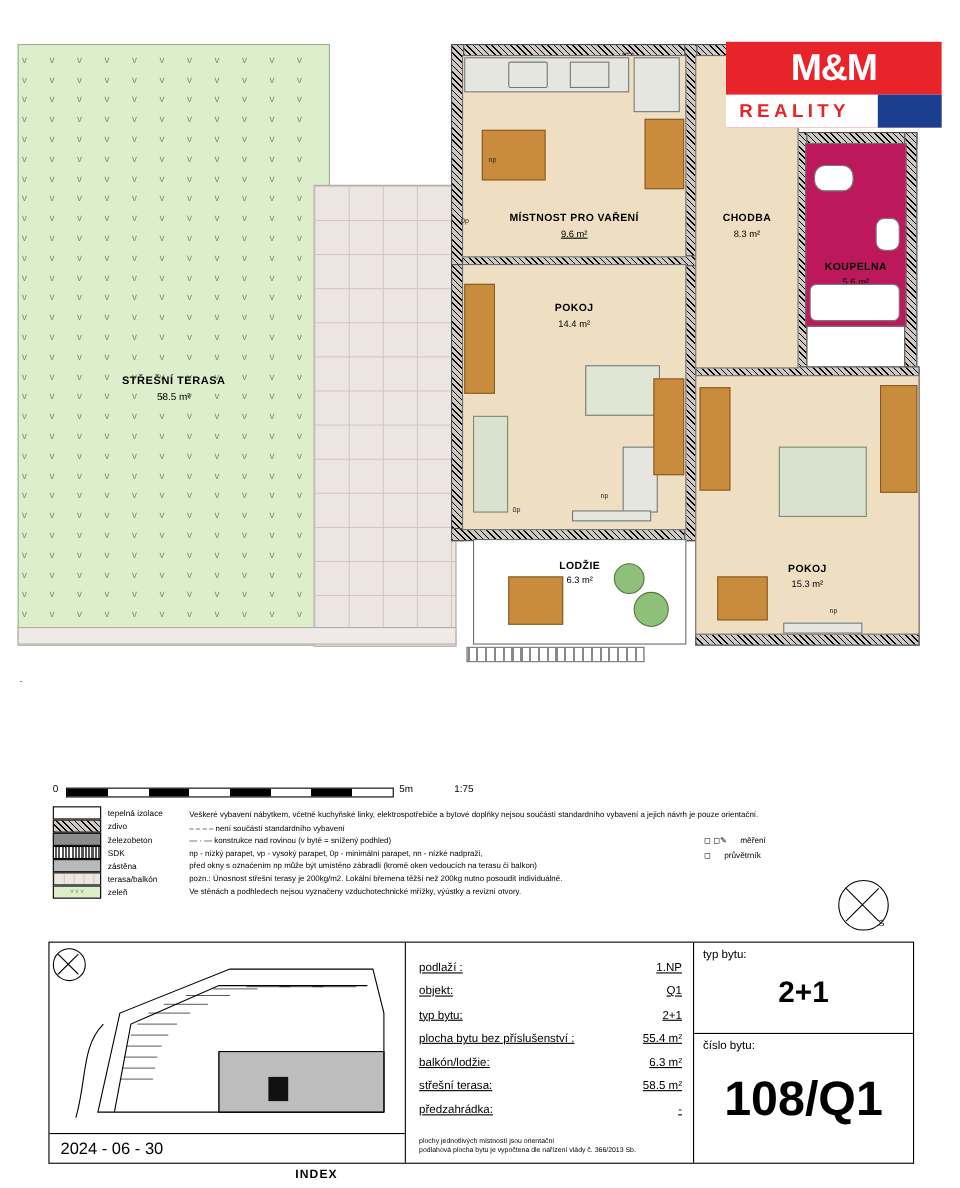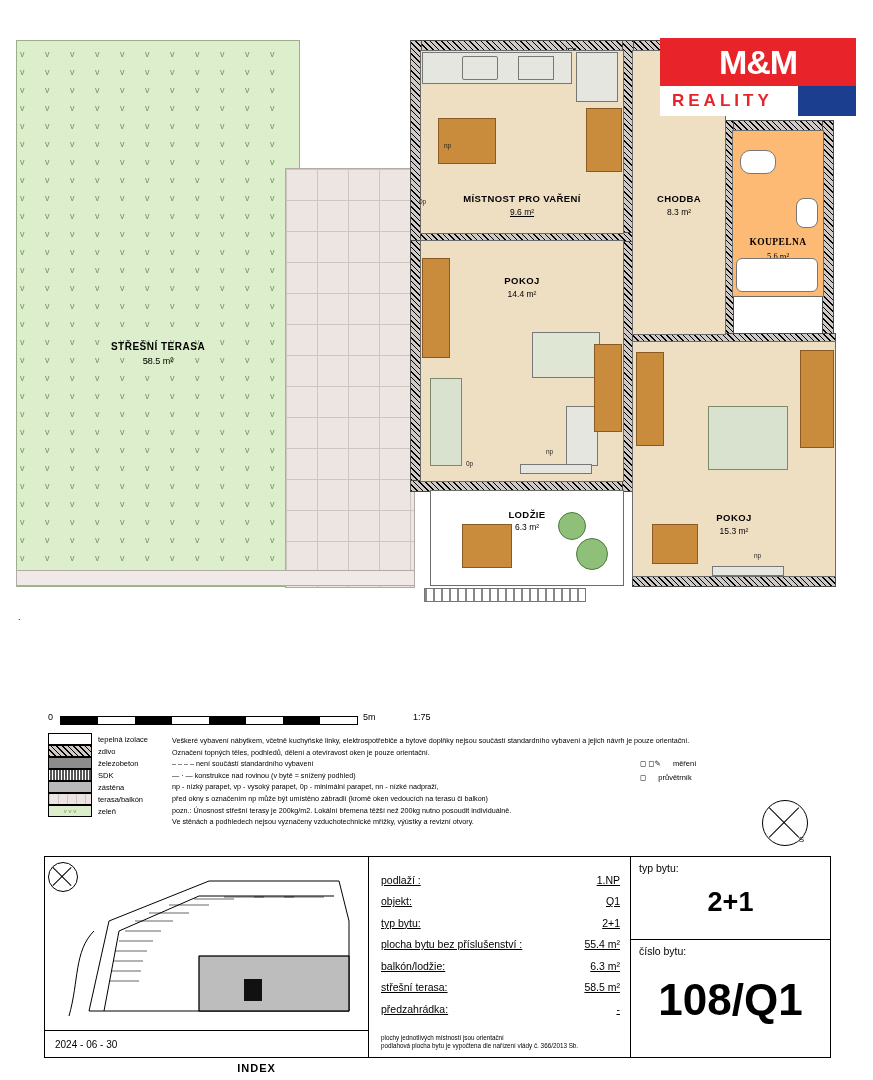--- a/index.html
+++ b/index.html
@@ -9,21 +9,21 @@
   .terrace-pattern{position:absolute;inset:0;color:#6f9a5a;font-size:9px;line-height:18px;letter-spacing:9px;overflow:hidden;padding:4px 3px;word-break:break-all;}
   .terr-label{position:absolute;left:0;right:0;top:300px;text-align:center;font-size:10px;font-weight:bold;letter-spacing:.5px;}
   .terr-area{position:absolute;left:0;right:0;top:315px;text-align:center;font-size:9px;}
   .paving{position:absolute;left:285px;top:168px;width:128px;height:418px;background:#ece5e2;border:1px solid #b3a9a5;
     background-image:linear-gradient(#cfc5c0 1px,transparent 1px),linear-gradient(90deg,#cfc5c0 1px,transparent 1px);
     background-size:31px 31px;}
   .strip{position:absolute;left:16px;top:570px;width:397px;height:14px;background:#efeae8;border:1px solid #b3a9a5;}
   .wallblk{position:absolute;background:#cfc9c5;border:1px solid #4a4a4a;
     background-image:repeating-linear-gradient(45deg,#000 0 1px,transparent 1px 4px);}
   .room{position:absolute;background:#efdfc2;border:1px solid #6b6b6b;}
-  .room.blue{background:#fdba74;font-family:Liberation Serif, serif;}
+  .room.blue{background:#be185d;}
   .room.white{background:#ffffff;}
   .rlabel{position:absolute;width:100%;text-align:center;font-size:9.5px;font-weight:bold;letter-spacing:.4px;}
   .rarea{position:absolute;width:100%;text-align:center;font-size:8.5px;}
   .furn{position:absolute;border:1px solid #8a5a25;background:#f3e5cb;}
   .furn.dark{background:#c98c3c;border-color:#8a5a25;}
   .furn.gray{background:#e6e6e0;border-color:#777;}
   .furn.sofa{background:#d9e2cf;border:1px solid #7b8a6a;}
   .tiny{position:absolute;font-size:6.5px;color:#222;}
   .logo{position:absolute;left:660px;top:38px;width:196px;height:78px;background:#e8232a;}
   .logo .mm{position:absolute;left:0;top:0;width:196px;height:48px;color:#fff;font-weight:bold;font-size:34px;
@@ -45,21 +45,21 @@
   .symcol{position:absolute;left:640px;top:757px;font-size:7.5px;line-height:14px;}
   .compass{position:absolute;left:762px;top:800px;width:44px;height:44px;border:1px solid #000;border-radius:50%;}
   .compass:before,.compass:after{content:"";position:absolute;background:#000;}
   .compass:before{left:0;top:21px;width:42px;height:1px;transform:rotate(45deg);}
   .compass:after{left:0;top:21px;width:42px;height:1px;transform:rotate(-45deg);}
   .compass span{position:absolute;right:3px;bottom:1px;font-size:8px;}
   .titleblock{position:absolute;left:44px;top:856px;width:785px;height:200px;border:1.5px solid #000;display:flex;}
   .tb-map{position:relative;width:323px;border-right:1.5px solid #000;}
   .tb-map-inner{position:absolute;inset:4px;overflow:hidden;}
   .tb-foot{position:absolute;left:0;right:0;bottom:0;height:26px;border-top:1.5px solid #000;display:flex;align-items:center;}
-  .tb-date{padding-left:10px;font-size:10px;}
+  .tb-date{padding-left:10px;font-size:15px;}
   .tb-index{margin-left:120px;font-size:11px;font-weight:bold;letter-spacing:1px;margin-top:48px;}
   .tb-specs{position:relative;width:262px;border-right:1.5px solid #000;padding:12px 10px 0 12px;box-sizing:border-box;text-decoration:underline;}
   .spec-row{display:flex;justify-content:space-between;font-size:10.5px;height:21.5px;align-items:center;}
   .spec-note{position:absolute;left:12px;bottom:6px;right:8px;font-size:6.3px;line-height:8.6px;}
   .tb-right{position:relative;flex:1;}
   .tb-typ{position:relative;height:82px;border-bottom:1.5px solid #000;}
   .tb-typ .cap{position:absolute;left:8px;top:5px;font-size:10.5px;}
   .tb-typ .val{position:absolute;left:0;right:0;top:30px;text-align:center;font-size:27px;font-weight:bold;}
   .tb-num .cap{position:absolute;left:8px;top:88px;font-size:10.5px;}
   .tb-num .val{position:absolute;left:0;right:0;top:118px;text-align:center;font-size:44px;font-weight:bold;}
@@ -203,21 +203,20 @@
     <div class="legend-tx">terasa/balkón</div>
   </div>
   <div class="legend-row">
     <div class="legend-sw" style="background:#ddeecd;color:#6f9a5a;font-size:6px;text-align:center;line-height:10px;">v v v</div>
     <div class="legend-tx">zeleň</div>
   </div>
 </div>
 
 <div class="notes">
   <div>Veškeré vybavení nábytkem, včetně kuchyňské linky, elektrospotřebiče a bytové doplňky nejsou součástí standardního vybavení a jejich návrh je pouze orientační.</div>
-  <div>Označení topných těles, podhledů, dělení a otevíravost oken je pouze orientační.</div>
   <div>– – – –  není součástí standardního vybavení</div>
   <div>—  · —  konstrukce nad rovinou (v bytě = snížený podhled)</div>
   <div>np - nízký parapet, vp - vysoký parapet, 0p - minimální parapet, nn - nízké nadpraží,</div>
   <div>před okny s označením np může být umístěno zábradlí (kromě oken vedoucích na terasu či balkon)</div>
   <div>pozn.: Únosnost střešní terasy je 200kg/m2. Lokální břemena těžší než 200kg nutno posoudit individuálně.</div>
   <div>Ve stěnách a podhledech nejsou vyznačeny vzduchotechnické mřížky, výústky a revizní otvory.</div>
 </div>
 
 <div class="symcol">
   <div>

